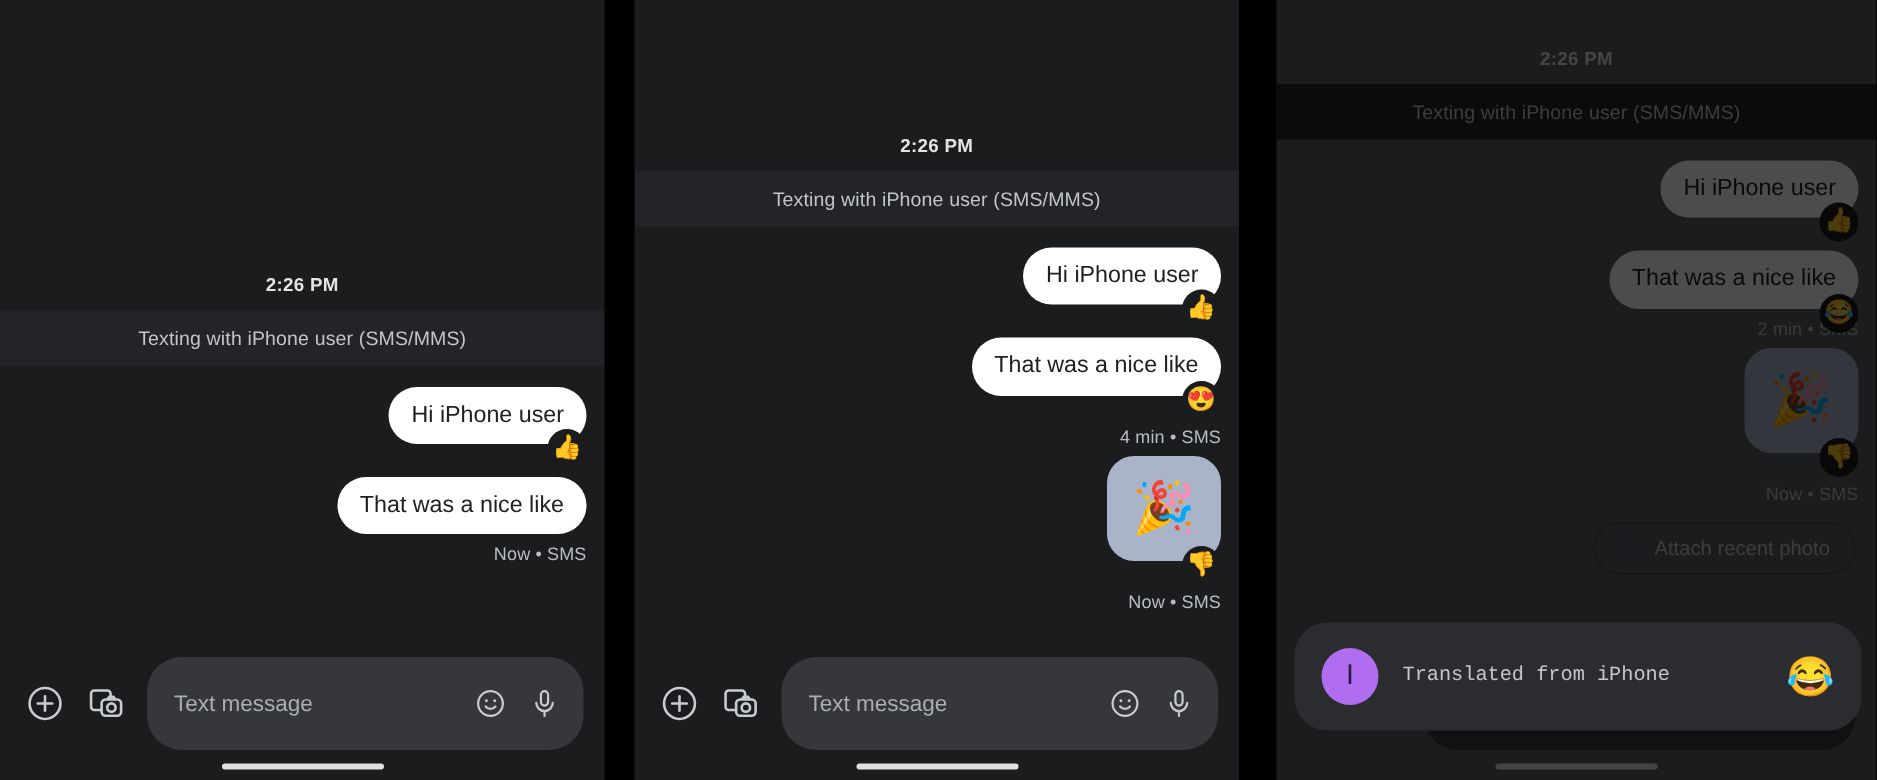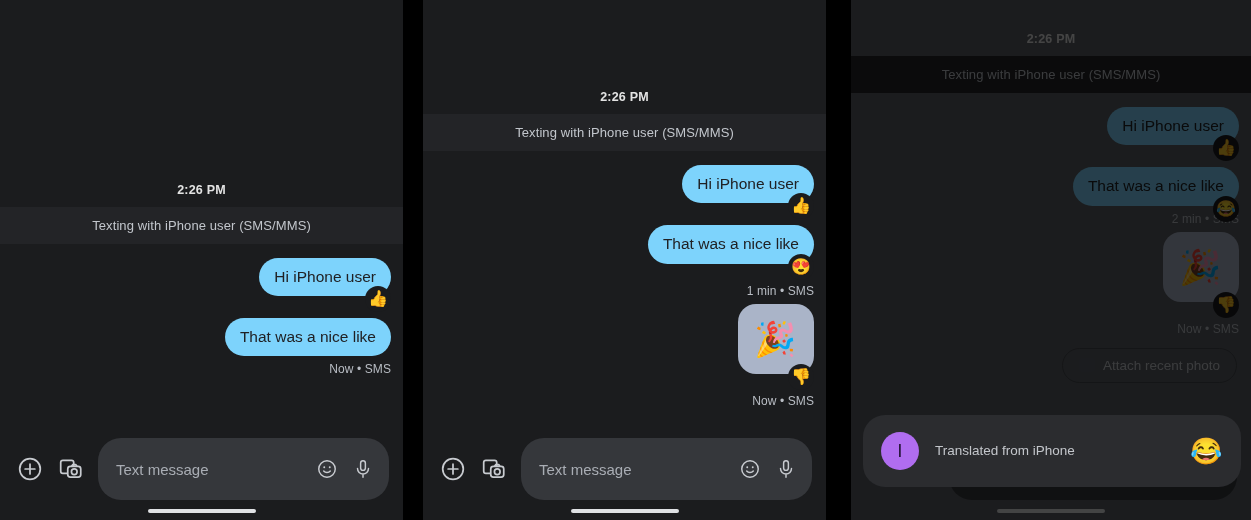--- a/index.html
+++ b/index.html
@@ -71,21 +71,21 @@
   .msg-row {
     position: relative;
     display: flex;
     justify-content: flex-end;
     width: 100%;
     margin-bottom: 22px;
   }
   .msg-row.tight { margin-bottom: 6px; }
 
   .bubble {
-    background: #7dd3fc;
+    background: #ffffff;
     color: #202124;
     font-size: 15.5px;
     line-height: 1.25;
     border-radius: 20px;
     padding: 9px 15px 10px;
     max-width: 78%;
     white-space: nowrap;
   }
 
   .bubble-img {
@@ -234,20 +234,21 @@
   .toast-text { flex: 1; min-width: 0; }
   .toast-title {
     color: #e7e9ec;
     font-size: 15px;
     line-height: 1.3;
   }
   .toast-sub {
     color: #c3c6cb;
     font-size: 13.5px;
     line-height: 1.35;
+    font-family: Liberation Mono, monospace;
   }
   .toast-emoji {
     font-size: 26px;
     line-height: 1;
     flex: 0 0 auto;
   }
 
   
   .flex-spacer { flex: 1; }
 </style>
@@ -331,21 +332,21 @@
           <div class="bubble">Hi iPhone user</div>
           <div class="reaction">👍</div>
         </div>
 
         <div style="height:16px"></div>
 
         <div class="msg-row tight">
           <div class="bubble">That was a nice like</div>
           <div class="reaction">😍</div>
         </div>
-        <div class="meta" style="margin-top:14px;margin-bottom:6px">1 min • SMS</div>
+        <div class="meta" style="margin-top:14px;margin-bottom:6px">4 min • SMS</div>
 
         <div class="msg-row tight">
           <div class="bubble-img">🎉</div>
           <div class="reaction">👎</div>
         </div>
         <div class="meta" style="margin-top:14px">Now • SMS</div>
       </div>
 
       <div class="composer">
         <div class="icon-btn">

